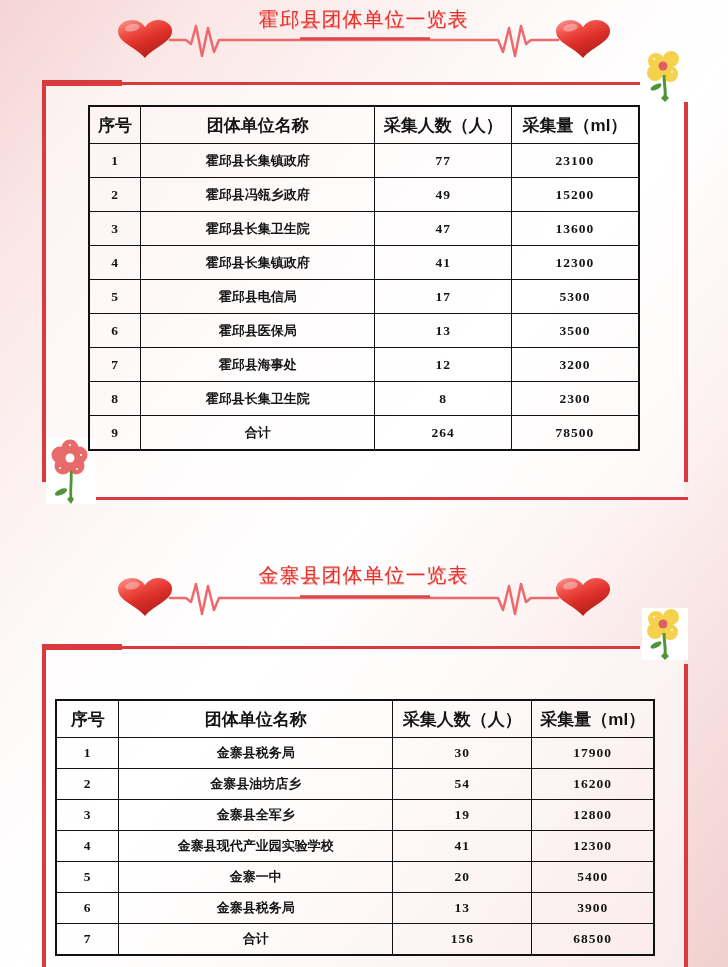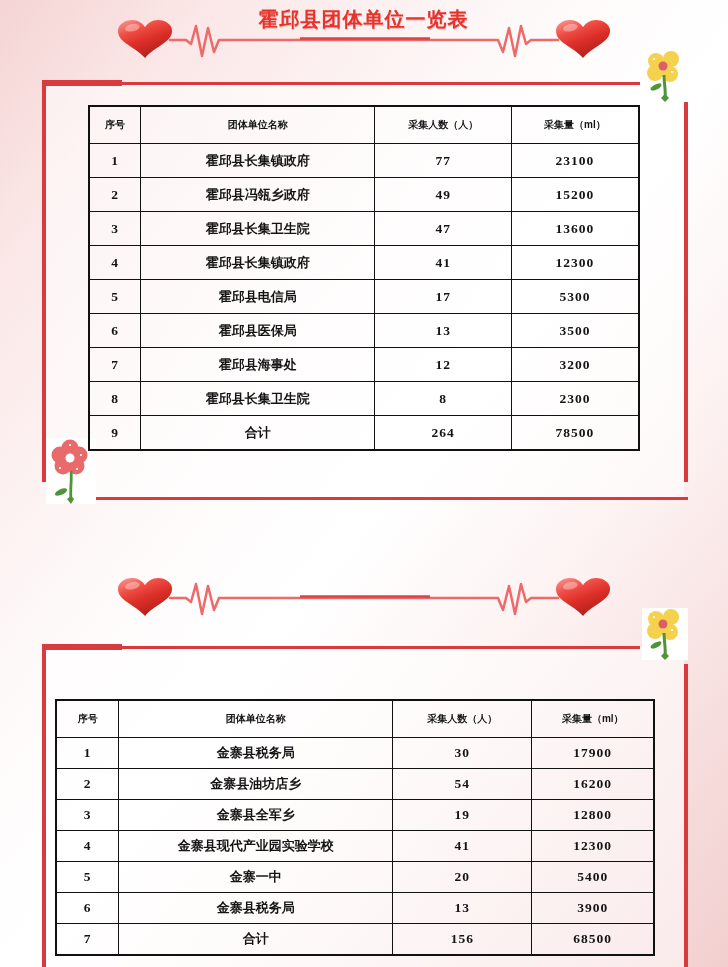--- a/index.html
+++ b/index.html
@@ -4,35 +4,35 @@
 <style>
   html,body { margin:0; padding:0; }
   .page {
     position:relative; width:728px; height:967px; overflow:hidden;
     font-family:"Liberation Sans","DejaVu Sans",sans-serif;
     background:linear-gradient(128deg,#f5d4d4 0%, #fbe7e7 14%, #fefafa 38%, #ffffff 52%, #fdf3f3 68%, #f7dede 86%, #f2cfcf 100%);
   }
   .abs { position:absolute; }
   .section-title {
     position:absolute; left:0; width:727px; text-align:center;
-    font-size:20px; font-weight:bold; color:#e5332d; letter-spacing:1px;
+    font-size:20px; font-weight:normal; color:#e5332d; letter-spacing:1px;
     text-shadow:0.5px 0.5px 0 #f7b6b2;
   }
   .frame-fill { position:absolute; background:rgba(255,255,255,0.55); }
   .frame { position:absolute; background:#d93a3e; }
   .flower-box { position:absolute; background:#ffffff; }
   .data-table {
     position:absolute; border-collapse:collapse; table-layout:fixed;
     border:2px solid #111111;
   }
   .data-table th, .data-table td {
     border:1px solid #111111; text-align:center; vertical-align:middle;
     font-weight:bold; color:#141414; padding:0 2px; overflow:hidden;
   }
-  .data-table th { font-size:10px;border-radius:9px; }
+  .data-table th { font-size:17px;border-radius:9px; }
   .data-table td { font-size:13px; }
   
   .data-table td:nth-child(1),
   .data-table td:nth-child(3),
   .data-table td:nth-child(4) {
     font-family:"Liberation Serif","DejaVu Serif",serif;
     font-size:13.5px; letter-spacing:1px;
   }
   .t1 { left:88px; top:105px; width:552px; }
   .t1 th { height:36px; } .t1 td { height:33px; }
@@ -173,20 +173,21 @@
         </tr>
         <tr>
           <td>9</td>
           <td>合计</td>
           <td>264</td>
           <td>78500</td>
         </tr>
       </tbody>
     </table>
 
+  <div class="section-title" style="top:562px;">金寨县团体单位一览表</div>
 
   <svg class="abs" style="left:110px; top:574px;" width="508" height="58" viewBox="0 0 508 58">
     <defs>
       <linearGradient id="hg2" x1="0" y1="0" x2="0.55" y2="1">
         <stop offset="0" stop-color="#fb9d97"></stop>
           <stop offset="0.35" stop-color="#ef4d45"></stop>
         <stop offset="0.62" stop-color="#dc2f28"></stop>
           <stop offset="1" stop-color="#b3201b"></stop>
       </linearGradient>
     </defs>

